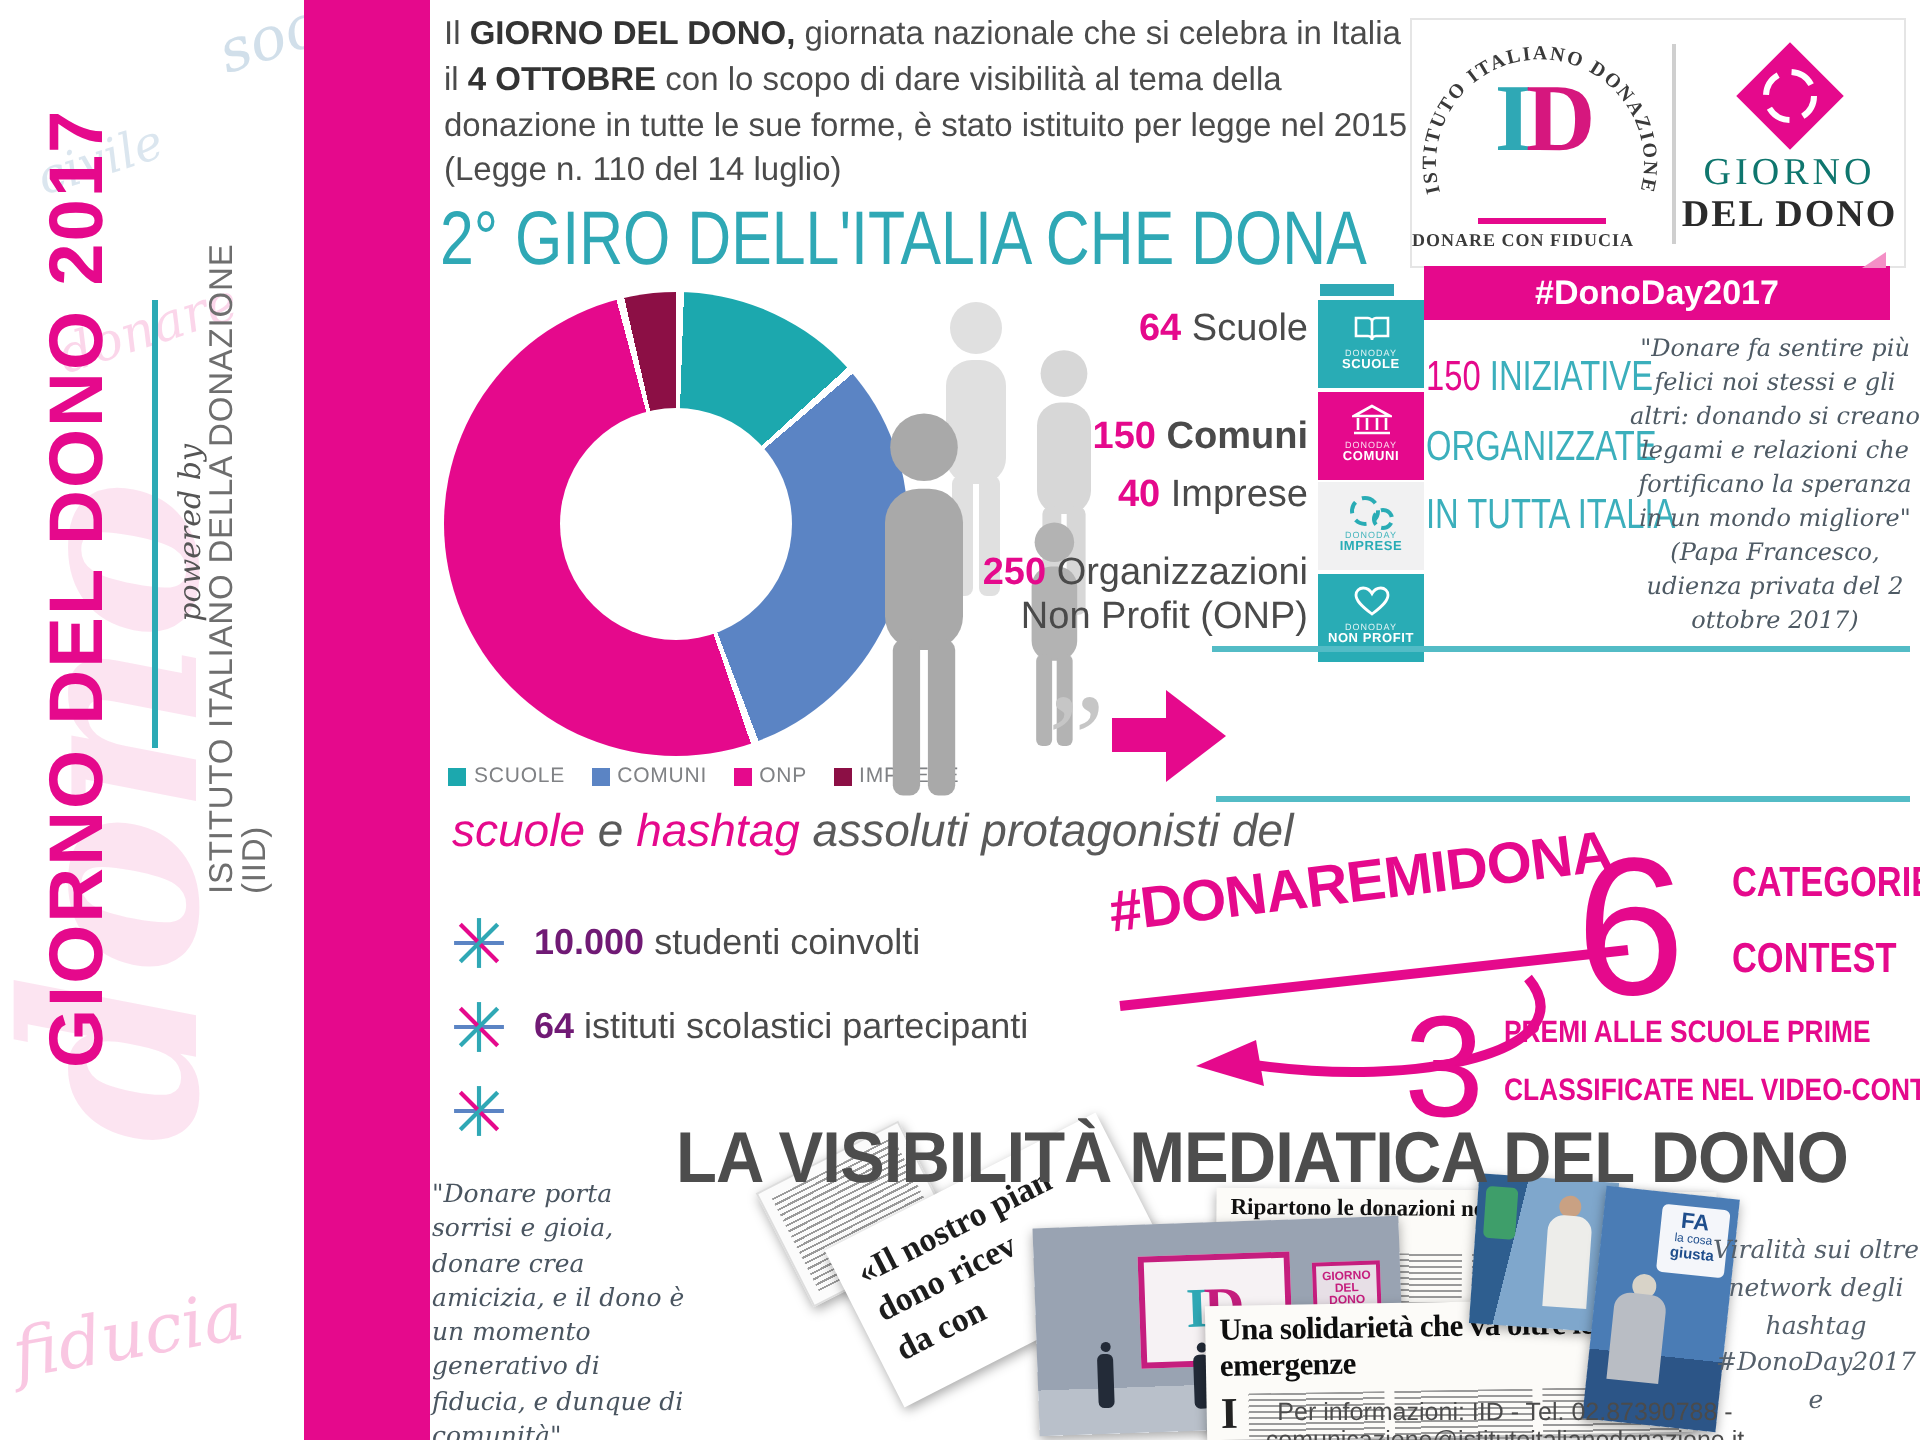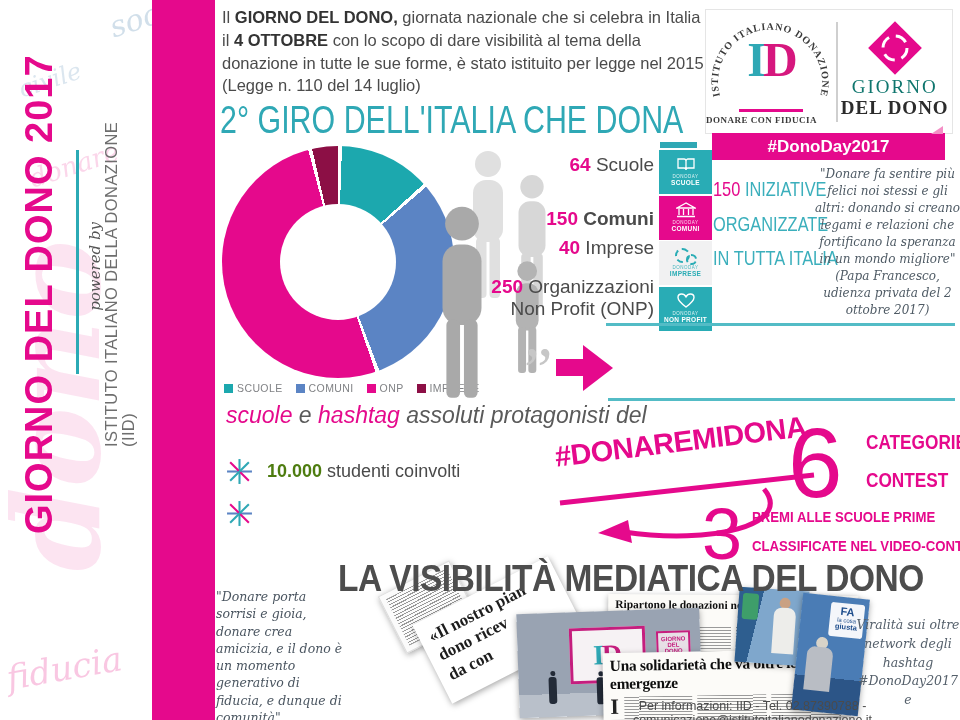--- a/index.html
+++ b/index.html
@@ -105,21 +105,21 @@
   .reach{left:612px;top:344px;width:345px;text-align:center;font-weight:bold;font-size:17.5px;
     color:#3C3C3C;line-height:1.25;}
   .reach b{color:#E5098C;}
 
   
   .prot{left:226px;top:401px;font-style:italic;font-size:23px;color:#5A5A5A;line-height:1.22;white-space:nowrap;}
   .prot .mg{color:#E5098C;}
   .bullets{left:226px;top:450px;}
   .bullet{display:flex;align-items:center;gap:14px;height:42px;}
   .bullet .txt{font-size:18px;color:#4a4a4a;}
-  .bullet b{color:#4d7c0f;}
+  .bullet b{color:#701a75;}
 
   
   .hashtag{left:553px;top:441px;width:260px;transform:rotate(-7deg);transform-origin:left top;
     font-size:29px;font-weight:800;color:#E5098C;white-space:nowrap;letter-spacing:-.5px;}
   .swoosh{left:546px;top:437px;pointer-events:none;}
   .contest-num{left:788px;top:414px;font-size:98px;color:#E5098C;line-height:1;}
   .contest-l1{left:866px;top:430px;} .contest-l2{left:866px;top:468px;}
   .contest-word{font-size:21px;font-weight:700;color:#E5098C;transform:scaleX(.82);transform-origin:left top;white-space:nowrap;}
   .prize-num{left:702px;top:498px;font-size:72px;color:#E5098C;line-height:1;}
   .prize-l1{left:752px;top:508px;} .prize-l2{left:752px;top:537px;}
@@ -356,20 +356,29 @@
         </svg>
       <span class="txt" data-name="bullet-text"><b>10.000</b> <span>studenti coinvolti</span></span>
     </div>
     <div class="bullet" data-name="bullet-row">
       <svg width="27" height="27" viewBox="0 0 26 26" data-name="star-bullet-icon">
           <line x1="13" y1="1" x2="13" y2="25" stroke="#2FA8B5" stroke-width="2"></line>
           <line x1="1" y1="13" x2="25" y2="13" stroke="#5B84C4" stroke-width="2"></line>
           <line x1="4" y1="4" x2="22" y2="22" stroke="#E5098C" stroke-width="2"></line>
           <line x1="22" y1="4" x2="4" y2="22" stroke="#2FA8B5" stroke-width="2"></line>
         </svg>
+      <span class="txt" data-name="bullet-text"><b>64</b> <span>istituti scolastici partecipanti</span></span>
+    </div>
+    <div class="bullet" data-name="bullet-row">
+      <svg width="27" height="27" viewBox="0 0 26 26" data-name="star-bullet-icon">
+          <line x1="13" y1="1" x2="13" y2="25" stroke="#2FA8B5" stroke-width="2"></line>
+          <line x1="1" y1="13" x2="25" y2="13" stroke="#5B84C4" stroke-width="2"></line>
+          <line x1="4" y1="4" x2="22" y2="22" stroke="#E5098C" stroke-width="2"></line>
+          <line x1="22" y1="4" x2="4" y2="22" stroke="#2FA8B5" stroke-width="2"></line>
+        </svg>
     </div>
   </div>
 
   <div class="abs hashtag" data-name="campaign-hashtag">#DONAREMIDONA</div>
   <svg class="abs swoosh" width="290" height="125" viewBox="0 0 290 125" data-name="swoosh-arrow-icon">
     <line x1="14" y1="66" x2="268" y2="38" stroke="#E5098C" stroke-width="5"></line>
     <path d="M 218 52 C 248 88, 165 108, 78 95" fill="none" stroke="#E5098C" stroke-width="5"></path>
     <polygon points="82,83 52,96 86,106" fill="#E5098C"></polygon>
   </svg>
 

